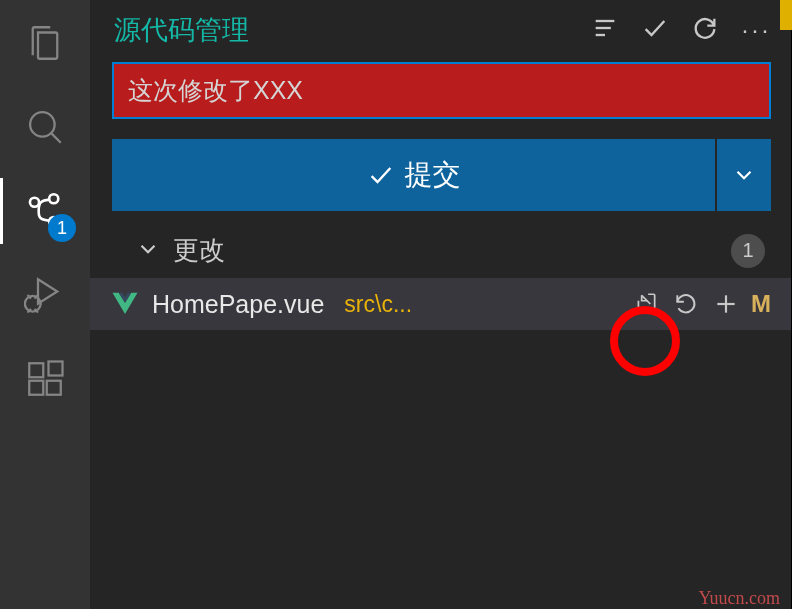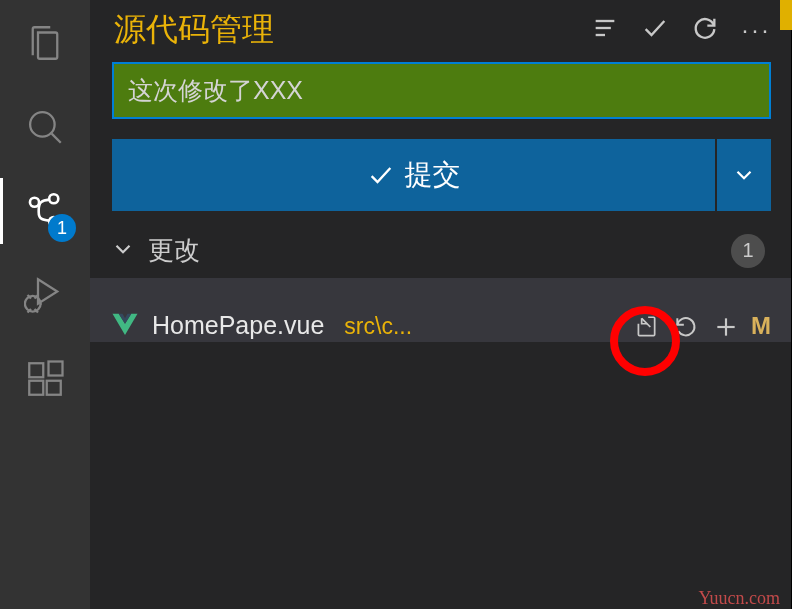--- a/index.html
+++ b/index.html
@@ -52,35 +52,35 @@
     display: flex;
     flex-direction: column;
     border-right: 1px solid #000;
   }
   .sidebar-header {
     display: flex; align-items: center;
     padding: 12px 20px 14px 24px;
     height: 62px;
   }
   .sidebar-title {
-    color: #eab308;
-    font-size: 32px;
+    color: #14b8a6;
+    font-size: 27px;
     flex: 1;
   }
   .header-actions {
     display: flex; gap: 22px; align-items: center;
     color: #c8c8c8;
   }
   .header-actions .hicon { cursor: pointer; }
   .header-actions svg { width: 28px; height: 28px; }
   .dots { font-size: 24px; letter-spacing: 2px; cursor: pointer; }
   .commit-area { padding: 0 20px 0 22px; }
   .commit-input {
     width: 100%;
-    background: #4d7c0f;
+    background: #b91c1c;
     border: 2px solid #007fd4;
     color: #d4d4d4;
     font-size: 25px;
     padding: 12px 14px;
     outline: none;
     font-family: inherit;
   }
   .commit-row {
     display: flex;
     margin-top: 20px;
@@ -101,37 +101,38 @@
     background: #0e639c;
     margin-left: 2px;
     display: flex; align-items: center; justify-content: center;
     cursor: pointer;
   }
   .commit-drop svg { width: 26px; height: 26px; color:#fff;}
   .section-header {
     display: flex; align-items: center;
     padding: 22px 20px 4px 20px;
     color: #ccc;
+    margin-left: 25px;
   }
   .section-header .chev { margin-right: 12px; }
   .section-header .chev svg { width: 26px; height: 26px; }
   .section-header .label { font-size: 26px; flex:1;}
   .count-badge {
     background: #4d4d4d;
     color: #ccc;
     border-radius: 50%;
     width: 34px; height: 34px;
     display: flex; align-items: center; justify-content: center;
     font-size: 20px;
     margin-right: 6px;
   }
   .file-row {
-    display: flex; align-items: flex-end;
+    display: flex; align-items: center;
     padding: 2px 20px 2px 20px;
-    height: 64px;
+    height: 52px;
     background: #37373d;
     color: #ccc;
     margin-top: 6px;
   }
   .file-icon {
     width: 30px; height: 30px;
     margin-right: 12px;
     display:flex;align-items:center;justify-content:center;
   }
   .file-name { font-size: 25px; color: #e8e8e8; }

